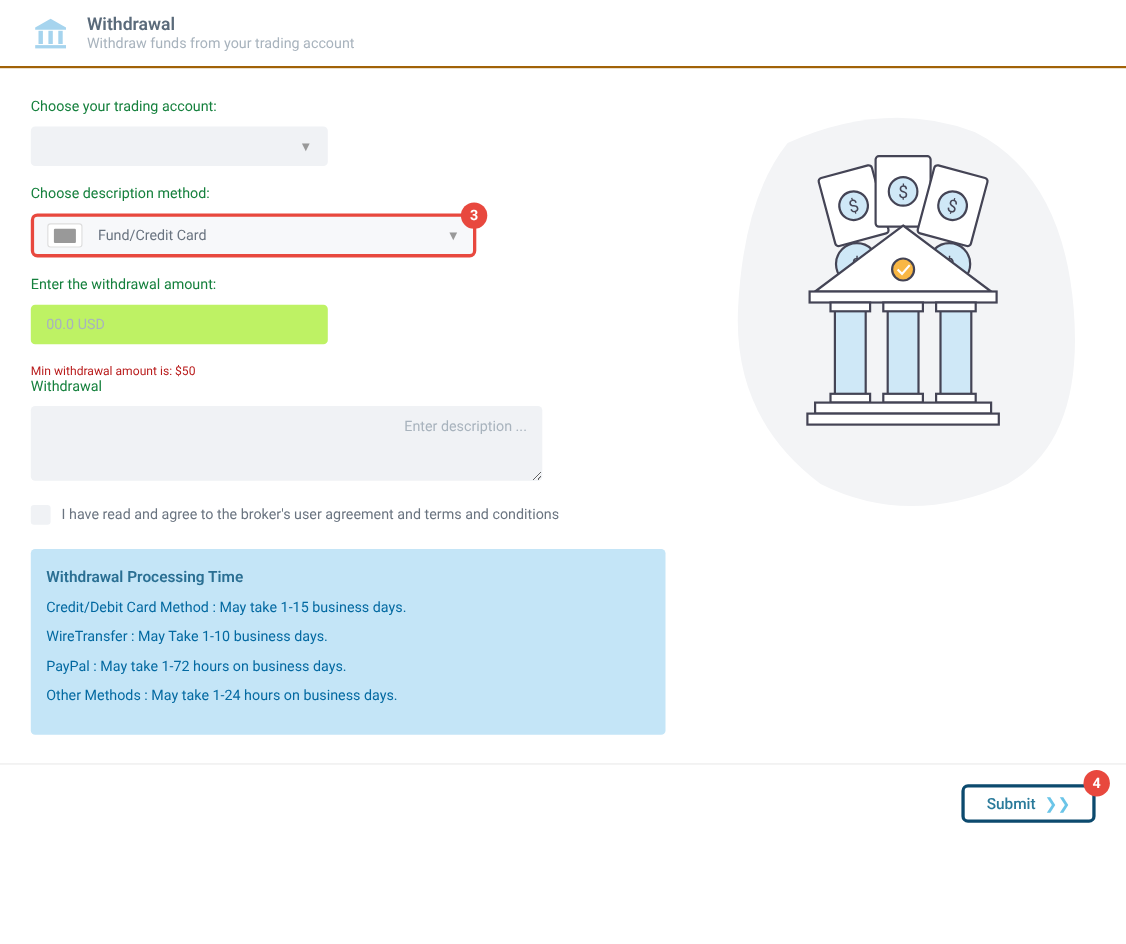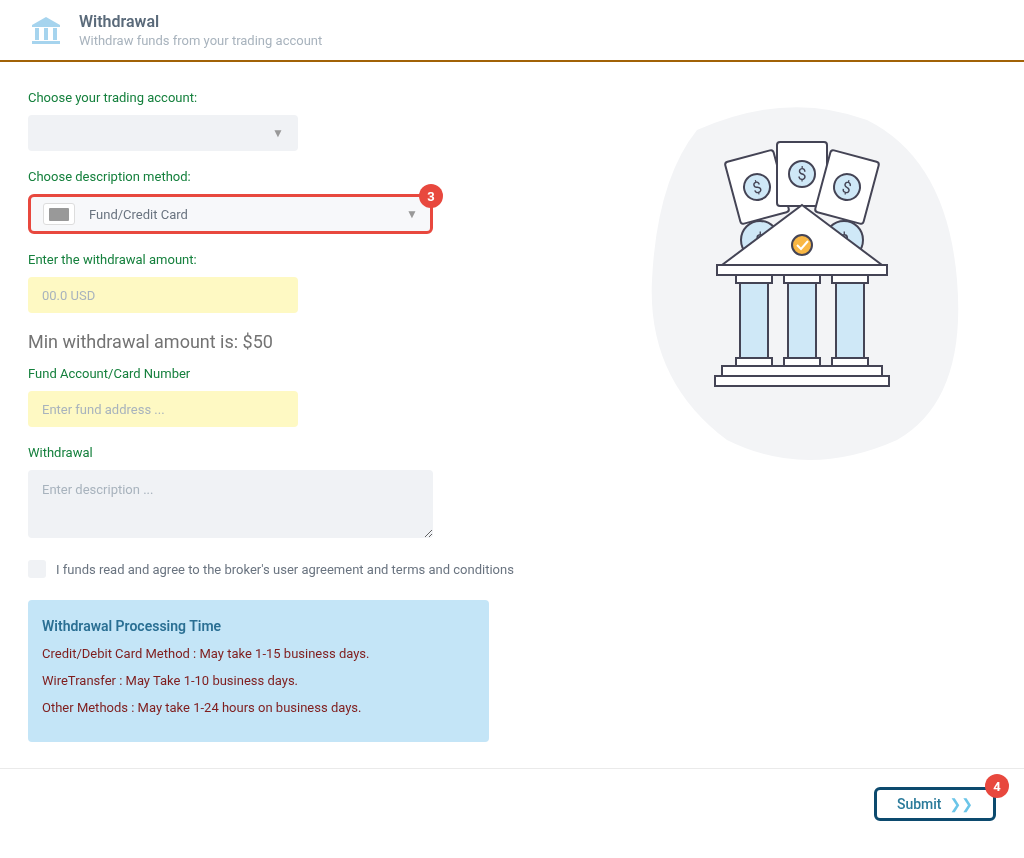--- a/index.html
+++ b/index.html
@@ -119,46 +119,46 @@
       display: flex;
       align-items: center;
       justify-content: center;
       color: #fff;
       font-size: 13px;
       font-weight: bold;
     }
     .input-field {
       width: 270px;
       height: 36px;
-      background: #fef9c3;
+      background: #bef264;
       border: none;
       border-radius: 4px;
       padding: 0 14px;
       font-size: 13px;
       color: #6a7480;
     }
     .input-field::placeholder {
       color: #a8b3bd;
     }
     .hint-text {
-      font-size: 18px;
-      color: #737373;
-      margin-bottom: 14px;
+      font-size: 11px;
+      color: #b91c1c;
     }
     .textarea-field {
-      width: 405px;
+      width: 465px;
       height: 68px;
       background: #f0f2f5;
       border: none;
       border-radius: 4px;
       padding: 12px 14px;
       font-size: 13px;
       color: #6a7480;
       resize: both;
       font-family: inherit;
+      text-align: right;
     }
     .textarea-field::placeholder {
       color: #a8b3bd;
     }
     .checkbox-row {
       display: flex;
       align-items: center;
       gap: 10px;
       margin-bottom: 22px;
     }
@@ -170,31 +170,31 @@
       cursor: pointer;
     }
     .checkbox-label {
       font-size: 13px;
       color: #6a7480;
     }
     .info-box {
       background: #c4e5f7;
       border-radius: 4px;
       padding: 18px 14px;
-      width: 461px;
+      width: 577px;
     }
     .info-box-title {
       font-size: 14px;
       font-weight: 600;
       color: #2a6f93;
       margin-bottom: 10px;
     }
     .info-box-line {
       font-size: 13px;
-      color: #7f1d1d;
+      color: #0369a1;
       margin-bottom: 6px;
       line-height: 1.6;
     }
     .footer {
       border-top: 1px solid #eaeaea;
       padding: 18px 28px;
       display: flex;
       justify-content: flex-end;
       margin-top: 26px;
     }
@@ -260,39 +260,36 @@
       </div>
     </div>
 
     <div class="form-group">
       <label class="form-label">Enter the withdrawal amount:</label>
       <input class="input-field" type="text" placeholder="00.0 USD" style="">
     </div>
 
     <p class="hint-text">Min withdrawal amount is: $50</p>
 
-    <div class="form-group">
-      <label class="form-label">Fund Account/Card Number</label>
-      <input class="input-field" type="text" placeholder="Enter fund address ..." style="">
-    </div>
 
     <div class="form-group">
       <label class="form-label">Withdrawal</label>
       <textarea class="textarea-field" placeholder="Enter description ..." style=""></textarea>
     </div>
 
     <div class="checkbox-row">
       <div class="checkbox"></div>
-      <span class="checkbox-label">I funds read and agree to the broker's user agreement and terms and conditions</span>
+      <span class="checkbox-label">I have read and agree to the broker's user agreement and terms and conditions</span>
     </div>
 
     <div class="info-box">
       <div class="info-box-title">Withdrawal Processing Time</div>
       <div class="info-box-line">Credit/Debit Card Method : May take 1-15 business days.</div>
       <div class="info-box-line">WireTransfer : May Take 1-10 business days.</div>
+      <div class="info-box-line">PayPal : May take 1-72 hours on business days.</div>
       <div class="info-box-line">Other Methods : May take 1-24 hours on business days.</div>
     </div>
 
   </div>
 
   <div class="illustration-column">
     <svg width="330" height="370" viewBox="0 0 330 370">
 
       <path d="M 60 30 Q 20 80 15 180 Q 10 280 90 340 Q 170 380 260 340 Q 330 300 320 180 Q 310 60 230 20 Q 150 -10 60 30 Z" fill="#f3f4f6"></path>
 

